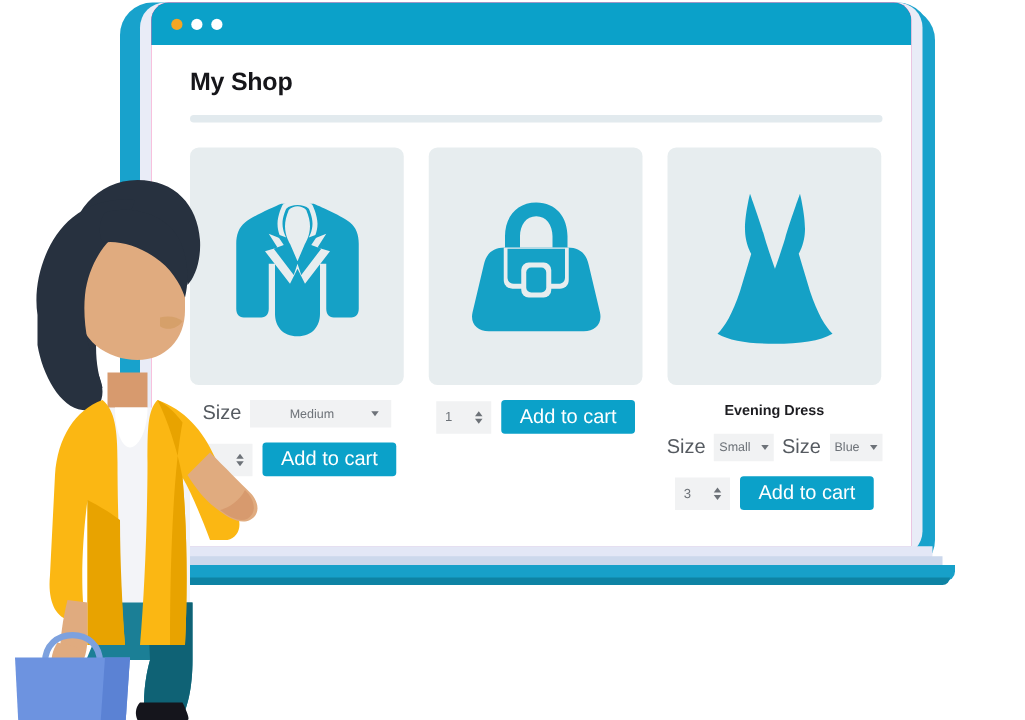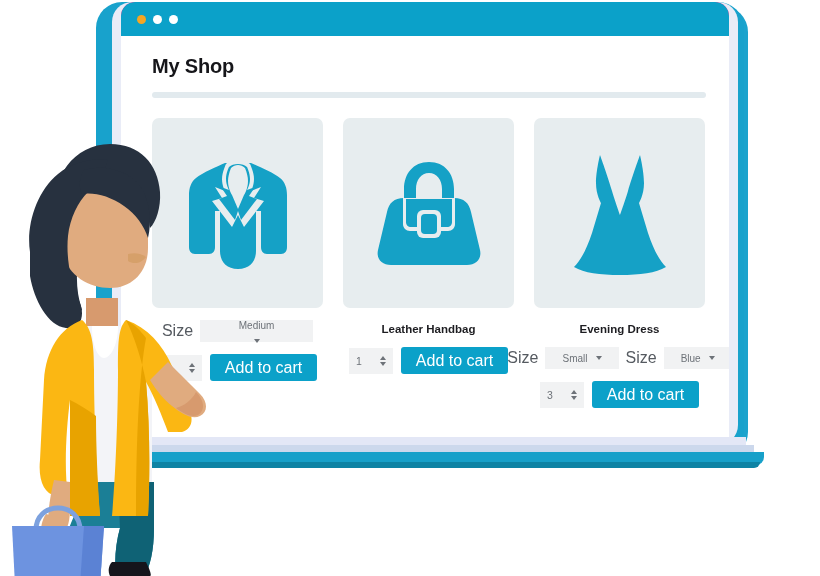--- a/index.html
+++ b/index.html
@@ -136,27 +136,27 @@
     color: #555a60;
     white-space: nowrap;
   }
   .select {
     background: #f1f2f3;
     height: 22px;
     display: flex;
     align-items: center;
     justify-content: center;
     gap: 8px;
-    padding: 0 17px;
+    padding: 0 4px;
     font-size: 10px;
     color: #6d7278;
     border: none;
     box-sizing: border-box;
   }
-  .select.wide { width: 113px; justify-content: space-between; padding: 0 10px; flex-direction: column; }
+  .select.wide { width: 113px; justify-content: space-between; padding: 0 10px; }
   .select .caret {
     width: 0; height: 0;
     border-left: 3px solid transparent;
     border-right: 3px solid transparent;
     border-top: 4px solid #6d7278;
   }
   .select .selval { flex: 1; text-align: center; }
 
   .cartrow {
     margin-top: 12px;
@@ -304,21 +304,20 @@
               <svg width="106" height="110" viewBox="0 0 106 110">
                 <path fill="#15a1c6" d="M53 4 C37 4 28 16 28 31 L28 44 L40 44 L40 31 C40 22 45 15 53 15 C61 15 66 22 66 31 L66 44 L78 44 L78 31 C78 16 69 4 53 4 Z"></path>
                 <path fill="#15a1c6" d="M28 40 L78 40 C88 40 93 45 95 54 L104 92 C106 101 100 107 91 107 L15 107 C6 107 0 101 2 92 L11 54 C13 45 18 40 28 40 Z"></path>
                 <path fill="#e7edef" d="M27 40 L79 40 L79 66 C79 70 76 73 72 73 L34 73 C30 73 27 70 27 66 Z"></path>
                 <path fill="#15a1c6" d="M30 41 L76 41 L76 64 C76 67 74 69 71 69 L35 69 C32 69 30 67 30 64 Z"></path>
                 <rect x="41" y="52" width="24" height="28" rx="6" fill="#e7edef"></rect>
                 <rect x="45" y="56" width="16" height="20" rx="4" fill="#15a1c6"></rect>
               </svg>
             </span>
           </div>
-          <div class="pname">Leather Handbag</div>
 
           <div class="cartrow">
             <div class="numinput">
               <span>1</span>
               <span class="spin">
                 <i class="up"></i>
                   <i class="dn"></i>
               </span>
             </div>
             <button class="btn lg">Add to cart</button>

